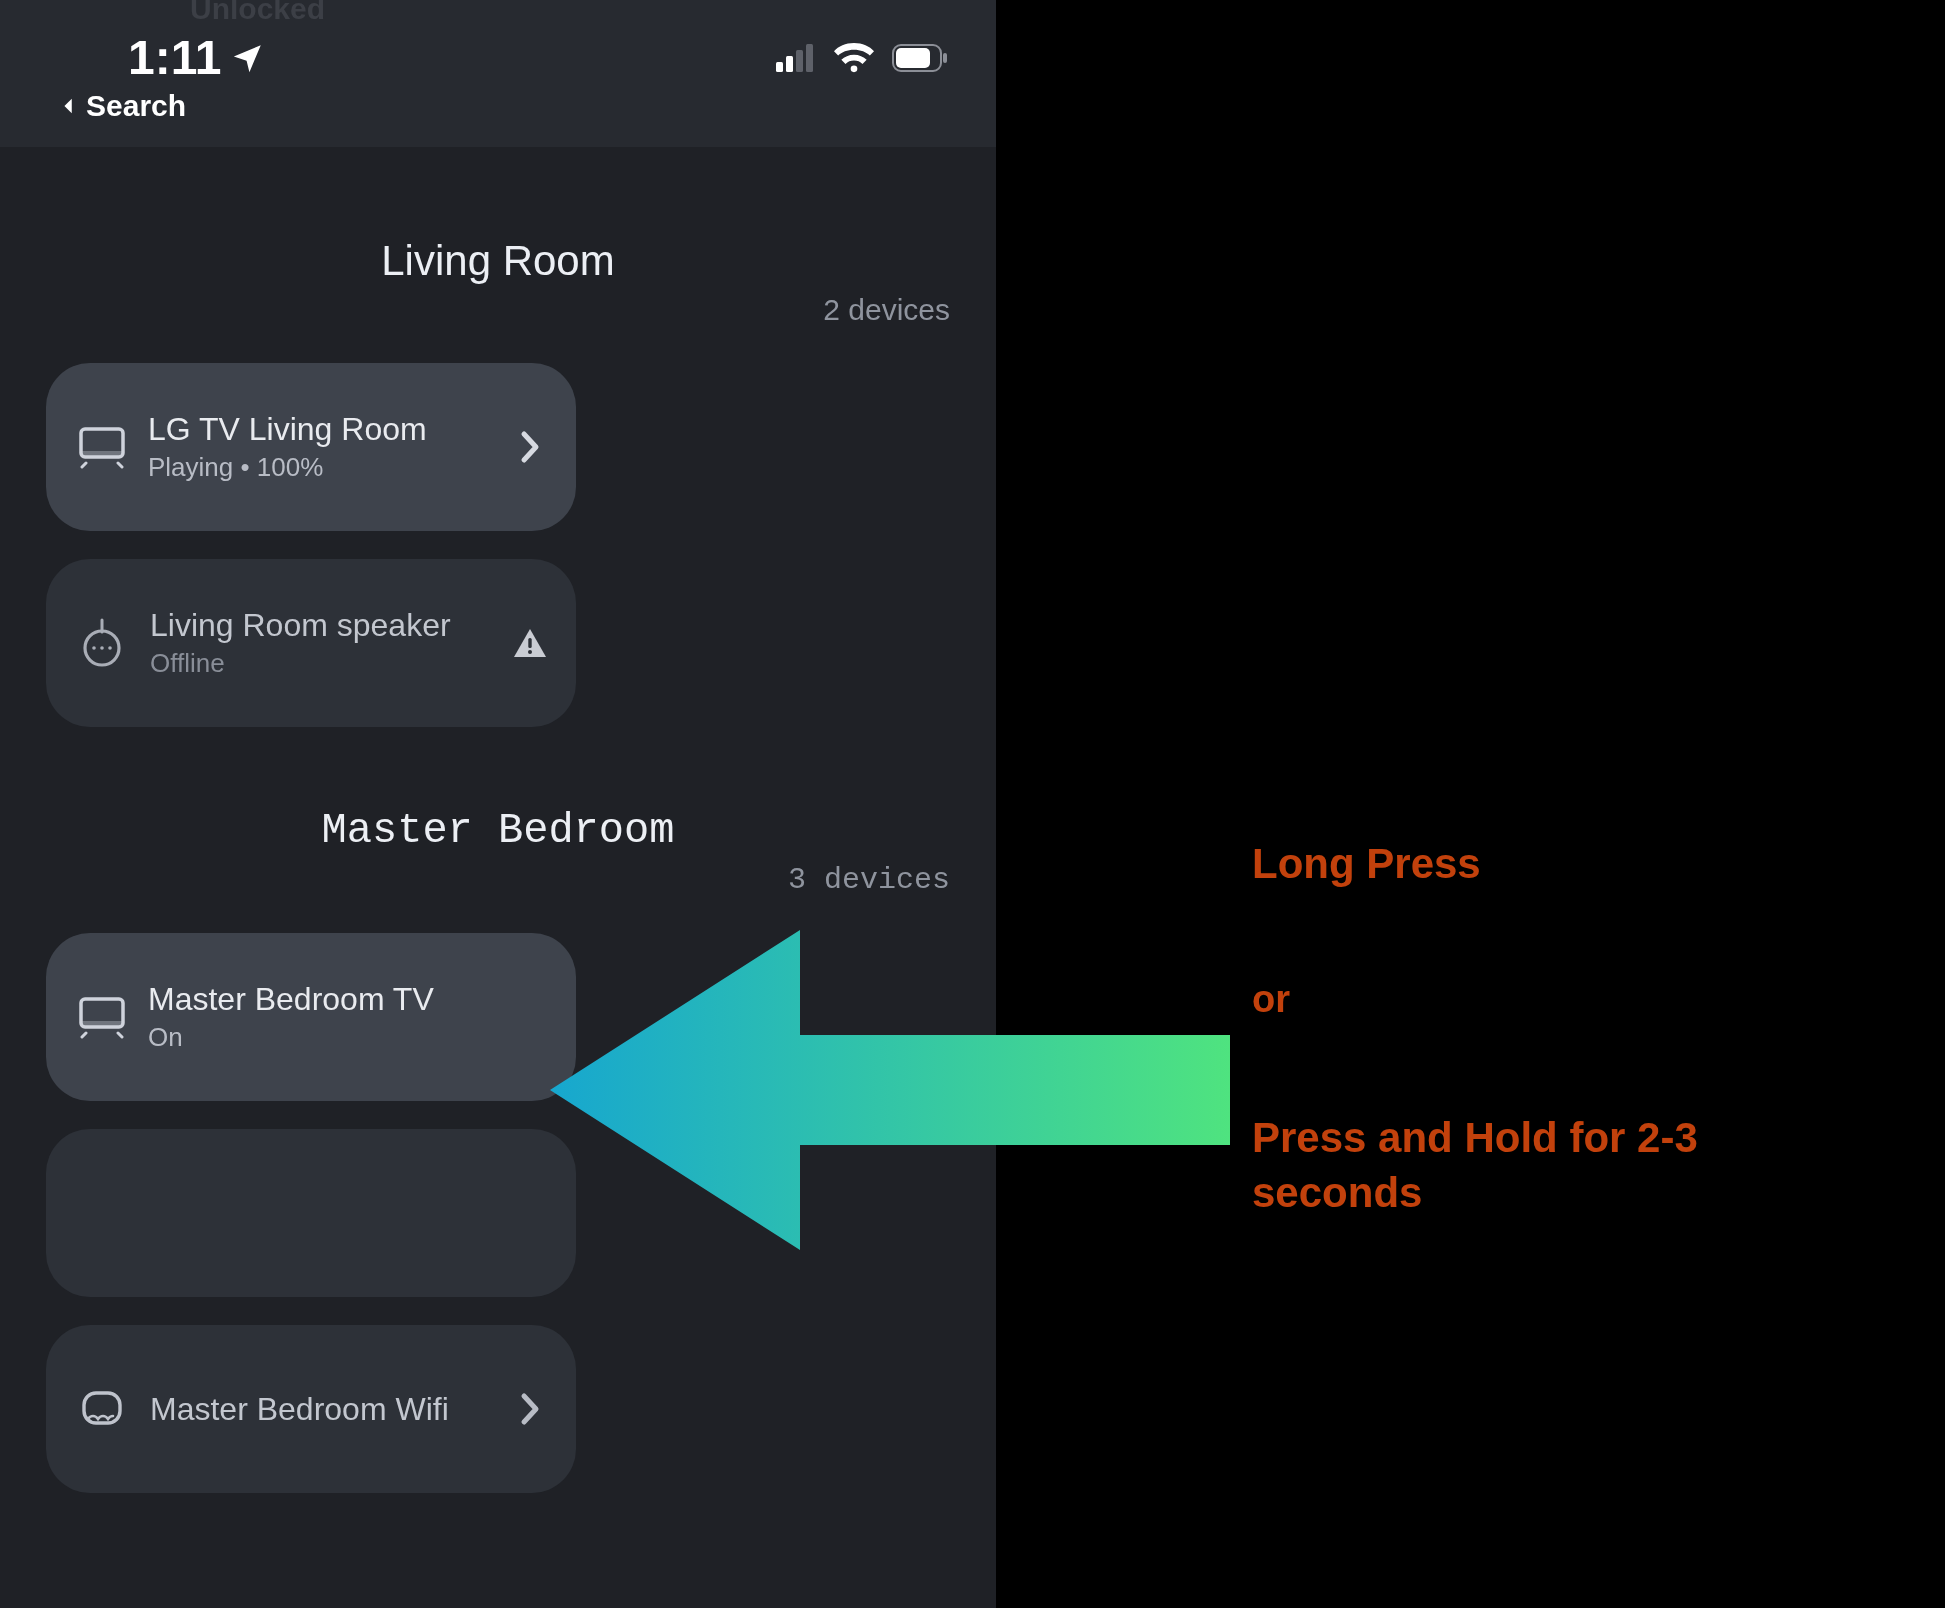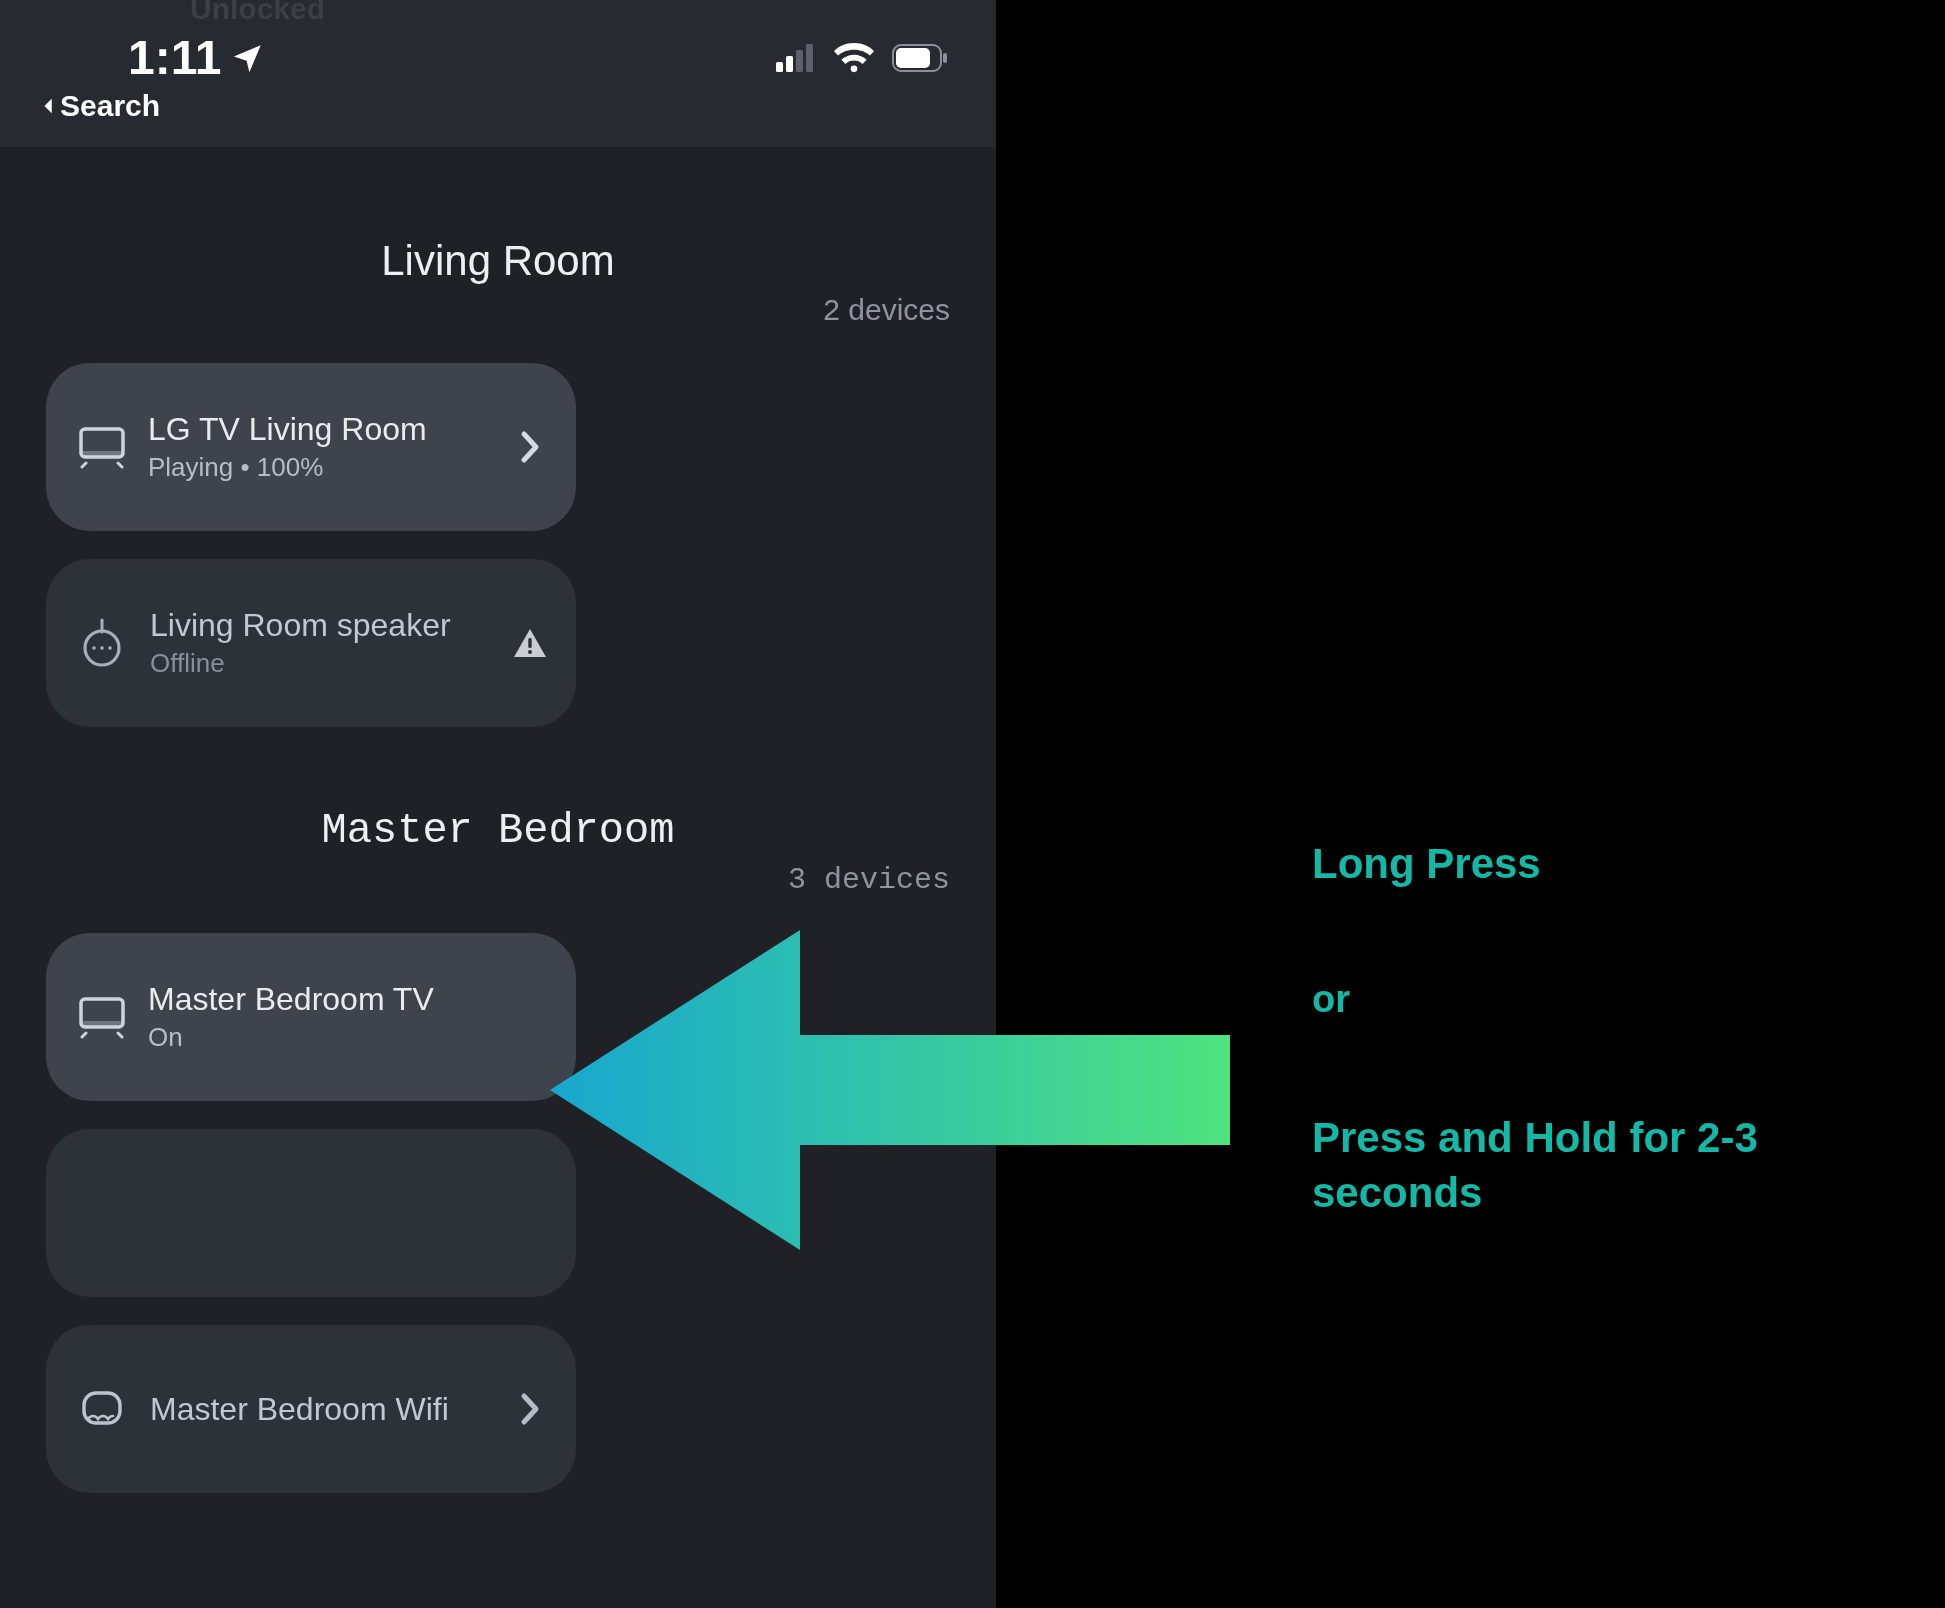--- a/index.html
+++ b/index.html
@@ -46,24 +46,26 @@
     margin-left: 80px;
   }
   .status-icons {
     display: flex;
     align-items: center;
     gap: 18px;
   }
   .back-row {
     display: flex;
     align-items: center;
+    gap: 6px;
     color: #fff;
     font-size: 30px;
     font-weight: 600;
     padding: 4px 48px 6px 38px;
+    margin-left: 20px;
   }
   .unlocked-ghost {
     color: #3c3f46;
     font-size: 30px;
     font-weight: 600;
     position: absolute;
     top: -8px;
     left: 190px;
   }
 
@@ -136,24 +138,24 @@
     left: 550px;
     top: 920px;
     width: 680px;
     height: 340px;
     pointer-events: none;
   }
 
   
   .annot {
     position: absolute;
-    left: 1312px;
+    left: 1252px;
     top: 840px;
     width: 580px;
-    color: #14b8a6;
+    color: #c2410c;
     font-family: Arial, sans-serif;
   }
   .annot .line1 { font-weight: 800; font-size: 42px; }
   .annot .line2 { font-weight: 700; font-size: 38px; margin-top: 90px; }
   .annot .line3 { font-weight: 800; font-size: 42px; margin-top: 90px; line-height: 1.3; }
 
   svg { display: block; }
 </style>
 </head>
 <body>

